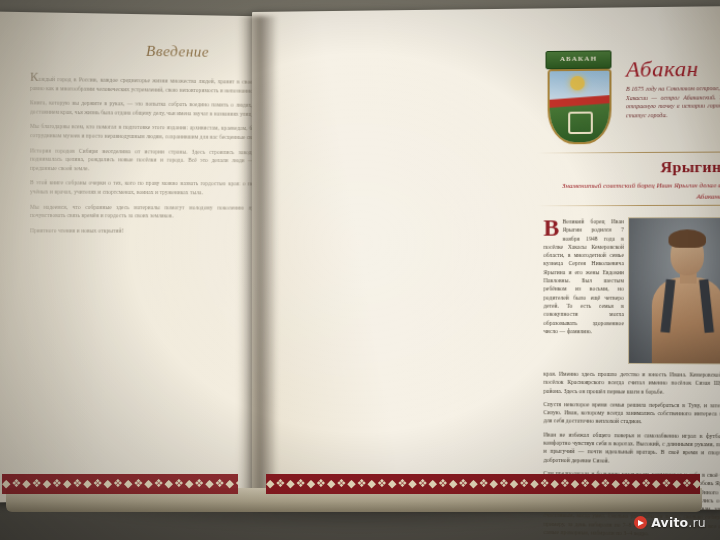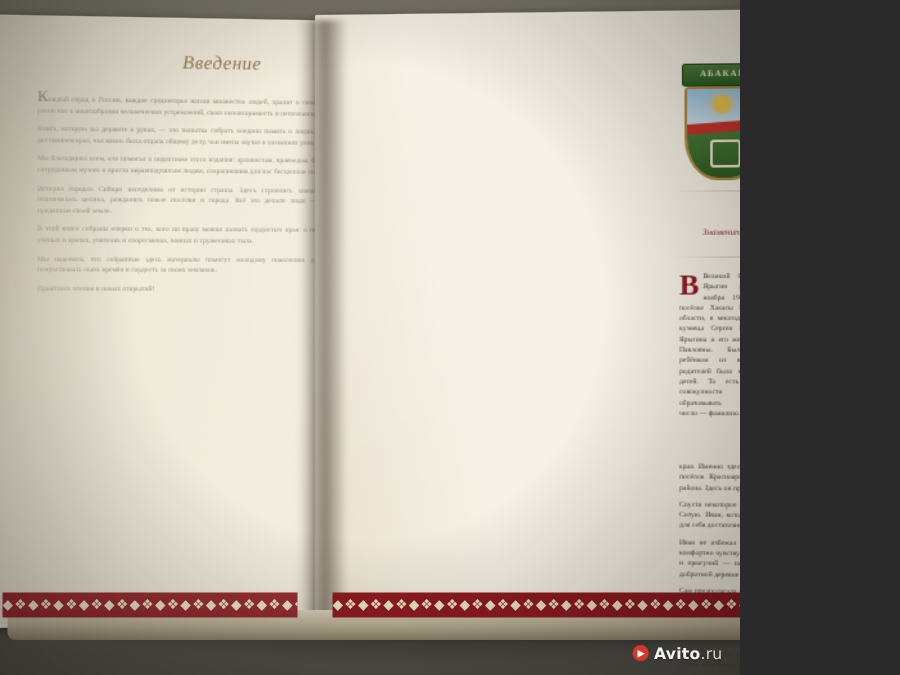--- a/index.html
+++ b/index.html
@@ -2,21 +2,21 @@
 <html><head>
 <meta charset="utf-8">
 <style>
   html, body {
     margin: 0;
     padding: 0;
     background: #2a2a2a;
   }
   #page {
     position: relative;
-    width: 592px;
+    width: 720px;
     height: 540px;
     overflow: hidden;
     font-family: "Liberation Serif", serif;
     background: #6d6a60;
   }
   
   .backdrop {
     position: absolute;
     inset: 0;
     background:

